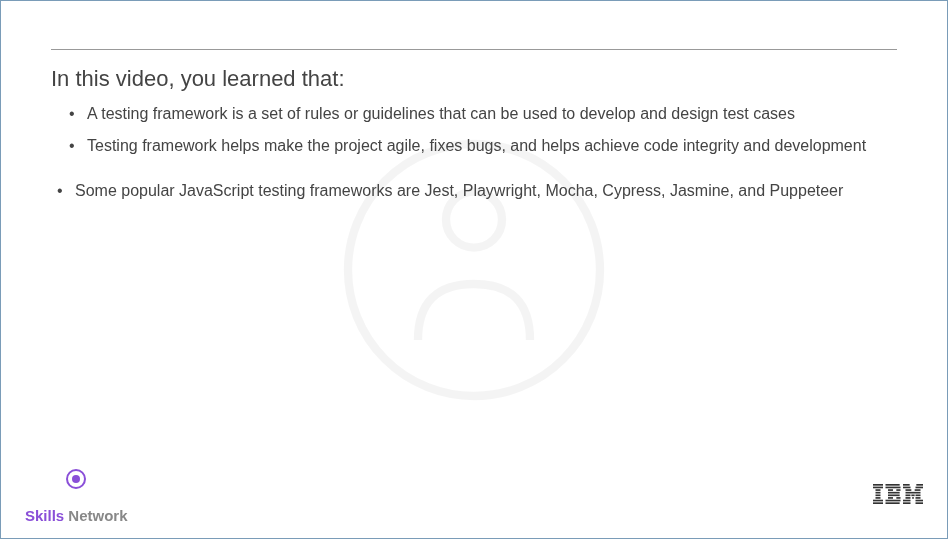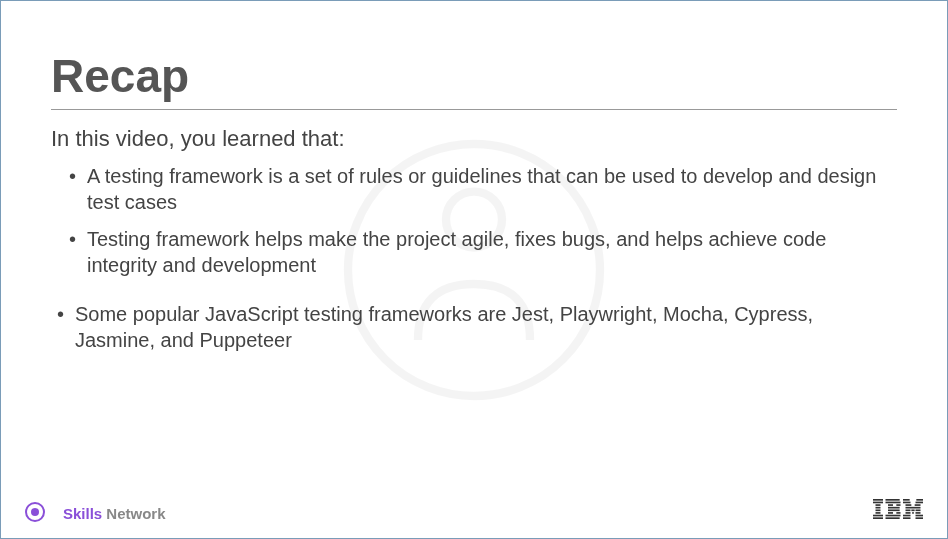--- a/index.html
+++ b/index.html
@@ -49,21 +49,21 @@
     .intro {
       font-size: 22px;
       color: #444444;
       margin-bottom: 12px;
     }
     .bullet-list {
       list-style: none;
       padding-left: 18px;
     }
     .bullet-list li {
-      font-size: 20px;
+      font-size: 16px;
       color: #444444;
       line-height: 1.28;
       margin-bottom: 12px;
       position: relative;
       padding-left: 18px;
     }
     .bullet-list li::before {
       content: "•";
       position: absolute;
       left: 0;
@@ -79,22 +79,23 @@
       bottom: 14px;
       left: 0;
       right: 0;
       padding: 0 24px;
       display: flex;
       justify-content: space-between;
       align-items: center;
     }
     .skills-network {
       display: flex;
-      align-items: flex-end;
+      align-items: center;
       gap: 18px;
+      flex-direction: column;
     }
     .sn-icon {
       width: 20px;
       height: 20px;
       border: 2px solid #8a4fd8;
       border-radius: 50%;
       display: flex;
       align-items: center;
       justify-content: center;
       position: relative;
@@ -133,21 +134,20 @@
 
 <div class="watermark">
   <svg viewBox="0 0 100 100">
     <circle cx="50" cy="50" r="45" fill="none" stroke="#000" stroke-width="3"></circle>
     <circle cx="50" cy="32" r="10" fill="none" stroke="#000" stroke-width="3"></circle>
     <path d="M 30 75 Q 30 55 50 55 Q 70 55 70 75" fill="none" stroke="#000" stroke-width="3"></path>
   </svg>
 </div>
 
 <div class="content">
-  <h1 class="title">Recap</h1>
   <hr class="title-underline">
   <p class="intro">In this video, you learned that:</p>
   <ul class="bullet-list">
     <li>A testing framework is a set of rules or guidelines that can be used to develop and design test cases</li>
     <li>Testing framework helps make the project agile, fixes bugs, and helps achieve code integrity and development</li>
     <li class="outdent">Some popular JavaScript testing frameworks are Jest, Playwright, Mocha, Cypress, Jasmine, and Puppeteer</li>
   </ul>
 </div>
 
 <div class="footer">

